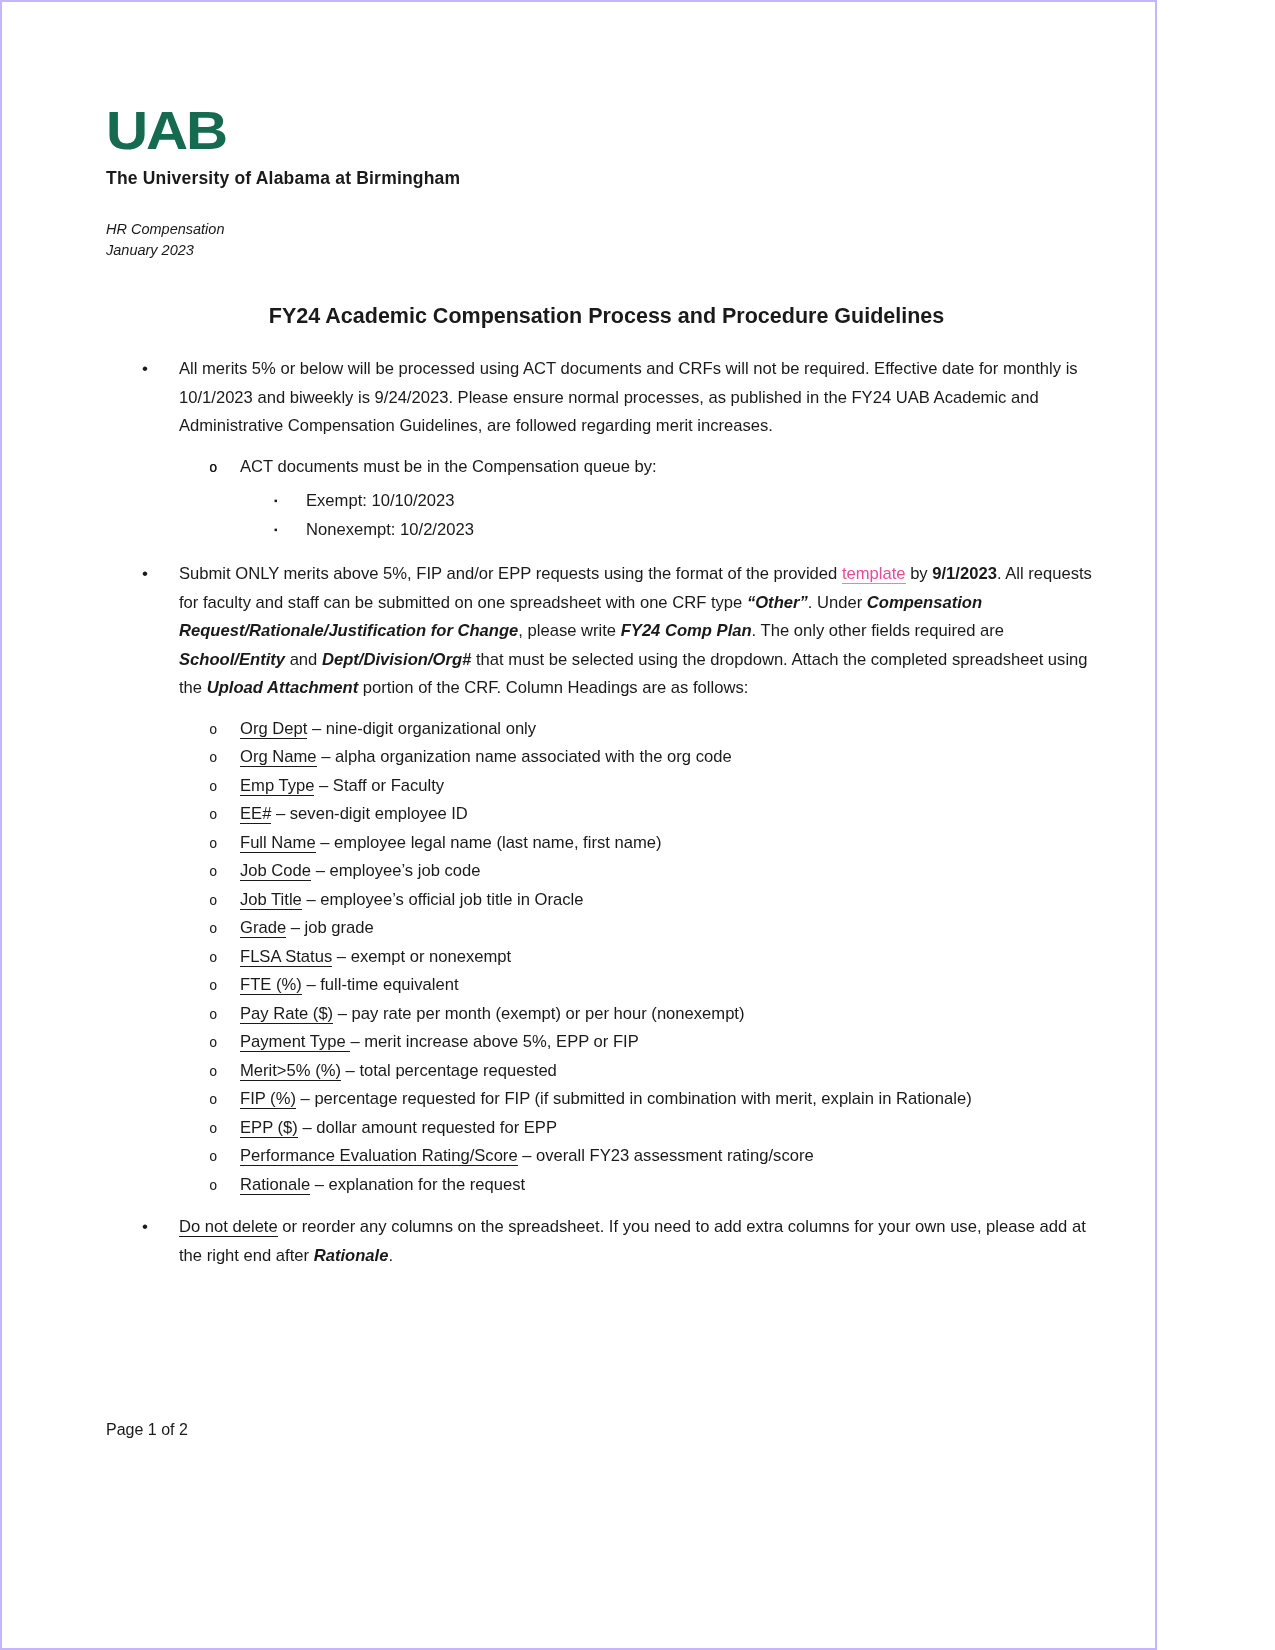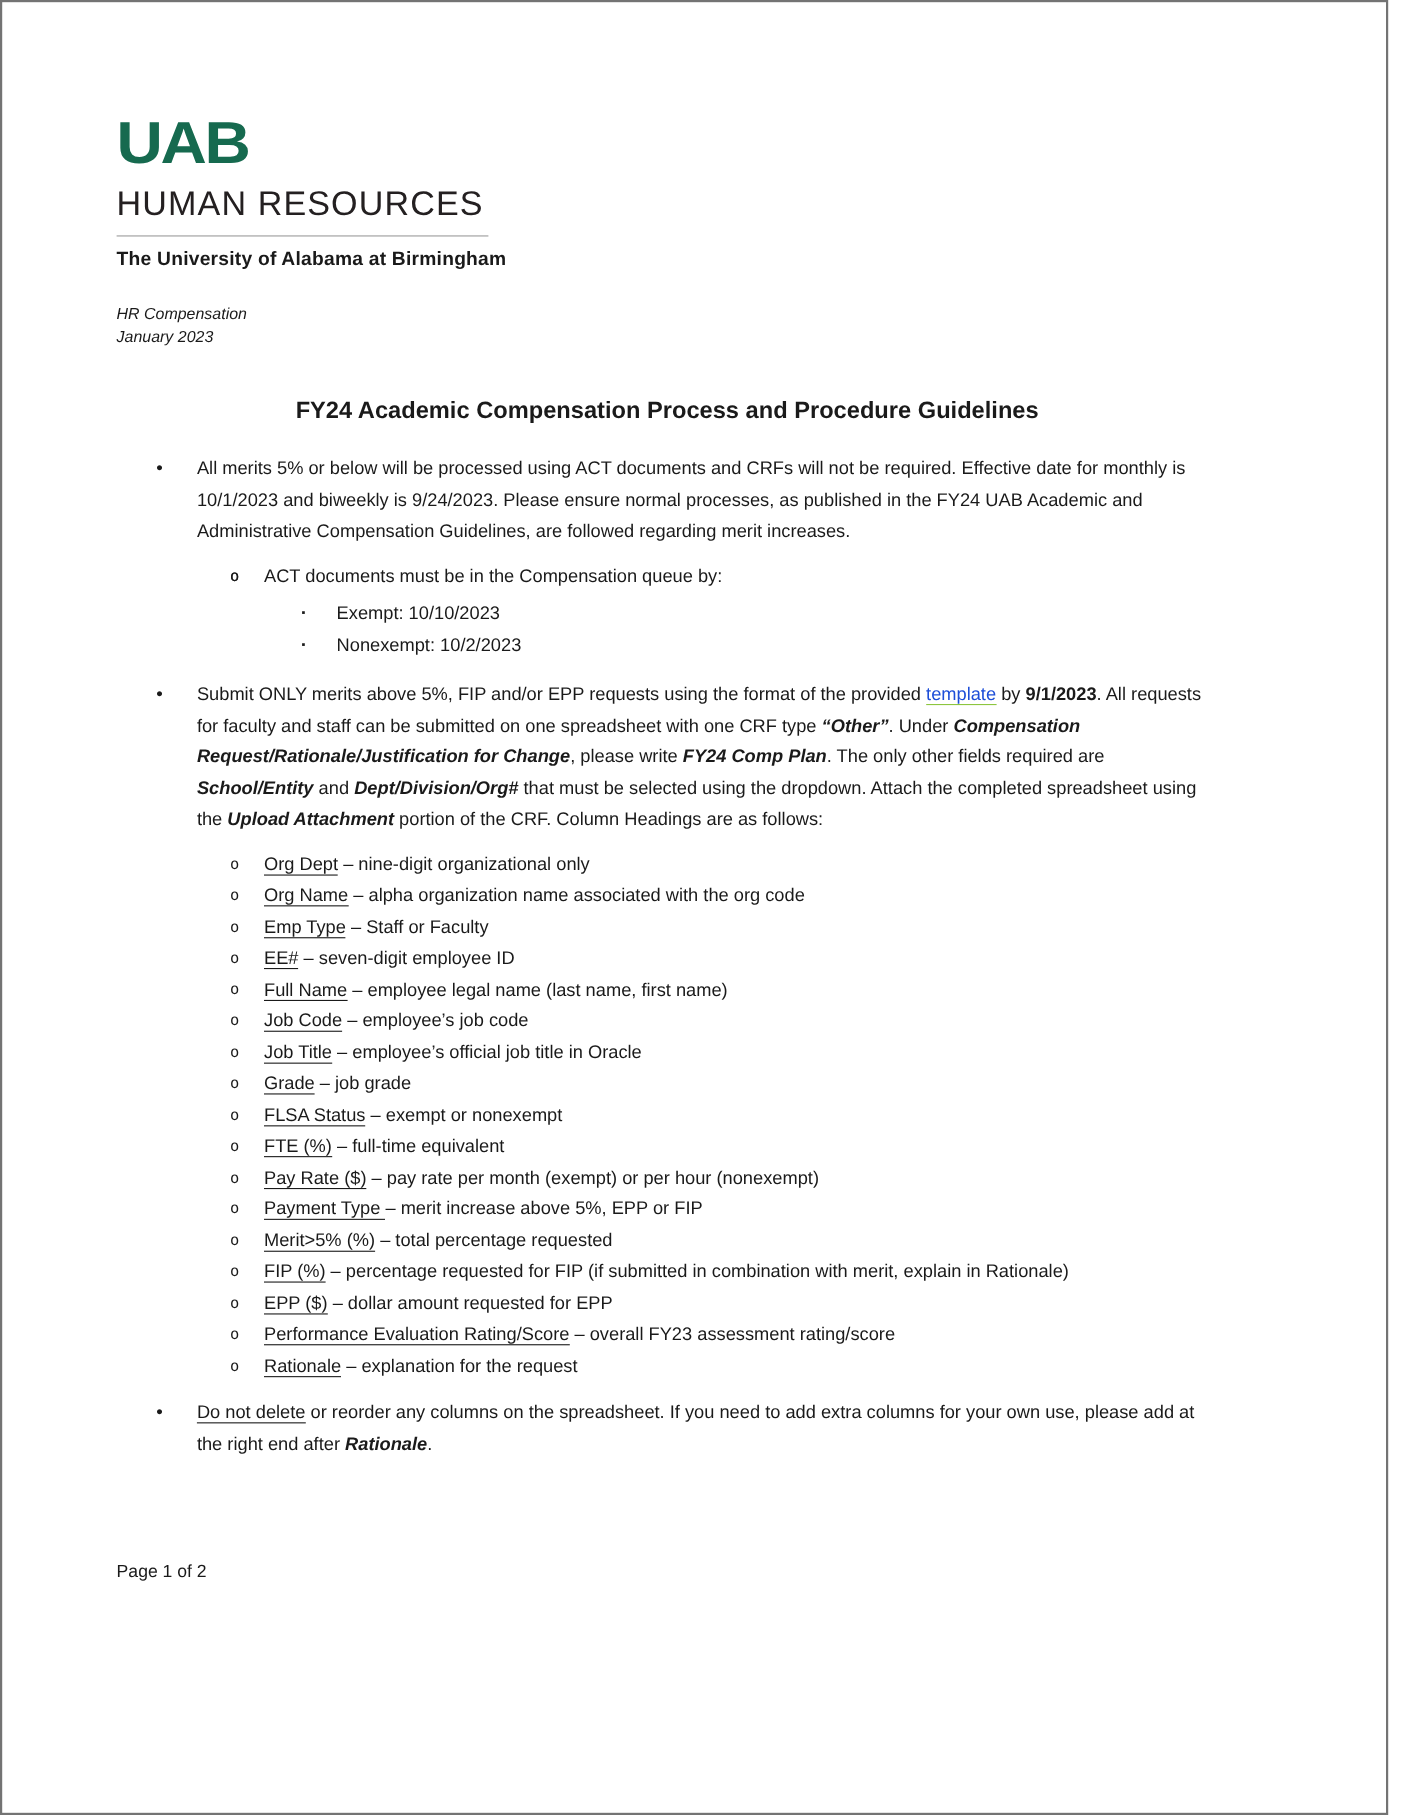--- a/index.html
+++ b/index.html
@@ -1,19 +1,19 @@
 <!DOCTYPE html>
 <html><head>
 <meta charset="utf-8">
 <style>
   html, body { margin: 0; padding: 0; background: #ffffff; }
   .page {
-    width: 1262px; height: 1650px;
+    width: 1157px; height: 1650px;
     box-sizing: border-box;
-    border: 2px solid #737373;
+    border: 2px solid #c4b5fd;
     background: #ffffff;
     position: relative;
     overflow: hidden;
     font-family: "Liberation Sans", sans-serif;
     color: #1a1a1a;
   }
   .content { position: absolute; left: 104px; top: 0; width: 1001px; }
 
   
   .logo-block { margin-top: 100px; }
@@ -50,36 +50,35 @@
   .p3 { padding-left: 200px; margin: 0; }
   .p3 .marker { left: 168px; font-size: 10px; }
   .p3 + .p1 { margin-top: 16px; }
   .p1 + .p2c { margin-top: 12px; }
   .p2c + .p1 { margin-top: 14px; }
 
   
   .run-b { font-weight: 700; }
   .run-bi { font-weight: 700; font-style: italic; }
   .run-u { border-bottom: 1.5px solid #1a1a1a; }
-  .run-link { color: #1d4ed8; border-bottom: 1.5px solid #8dc63f; cursor: pointer; }
+  .run-link { color: #ec4899; border-bottom: 1.5px solid #8dc63f; cursor: pointer; }
 
   .page-number {
     position: absolute; top: 1416px; left: 104px; width: 1001px;
     text-align: left; font-size: 16px; line-height: 24px;
   }
 </style>
 </head>
 <body>
 
 <div class="page">
   <div class="content">
 
     <header class="logo-block">
       <div class="uab-logo">UAB</div>
-      <div class="hr-title">HUMAN RESOURCES</div>
       <div class="univ">The University of Alabama at Birmingham</div>
       <div class="meta">
         <div>HR Compensation</div>
         <div>January 2023</div>
       </div>
     </header>
 
     <h1 class="doc-title">FY24 Academic Compensation Process and Procedure Guidelines</h1>
 
 

